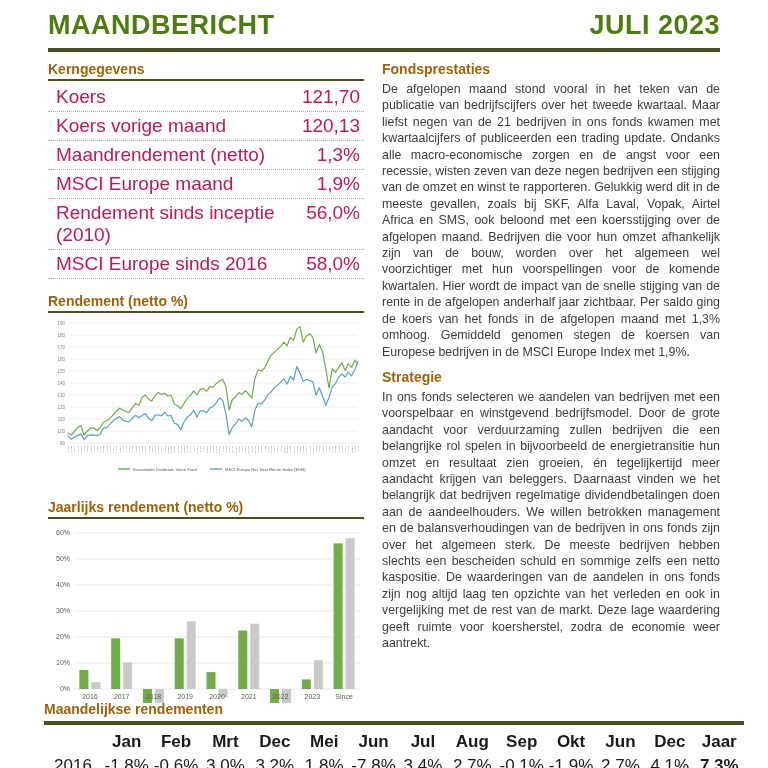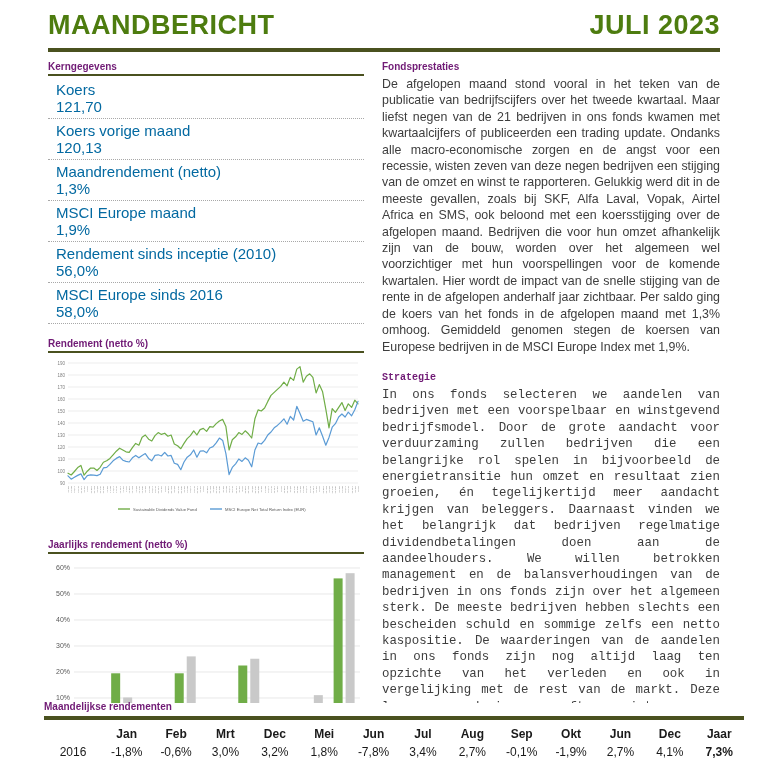--- a/index.html
+++ b/index.html
@@ -9,42 +9,41 @@
   }
   .page { padding:10px 48px 0 48px; }
   .masthead { display:flex; justify-content:space-between; align-items:flex-end; }
   .masthead-title, .masthead-period {
     font-size:27px; font-weight:bold; color:#4d7c0f; letter-spacing:0.5px;
   }
   .masthead-rule { height:4px; background:#4a511f; margin-top:7px; }
   .columns { display:flex; gap:18px; margin-top:9px; height:642px; overflow:hidden; }
   .col-left  { width:316px; flex:none; }
   .col-right { flex:1; min-width:0; }
-  .sec-heading { color:#701a75; font-weight:bold; font-size:10px; padding-bottom:2px; }
+  .sec-heading { color:#a16207; font-weight:bold; font-size:14px; padding-bottom:2px; }
   .underlined { border-bottom:2px solid #4a511f; }
   .kf-table { margin-top:2px; }
   .kf-row {
     display:flex; justify-content:space-between; align-items:baseline;
-    font-size:15px; color:#0369a1; padding:3px 4px 3px 8px;
+    font-size:19px; color:#be185d; padding:3px 4px 3px 8px;
     border-bottom:1px dotted #a8a8a8;
-    flex-direction:column;
   }
   .chart-block { margin-top:14px; }
   .chart-block svg { display:block; margin-top:4px; }
   svg text { font-family:"Liberation Sans", sans-serif; }
   .body-text {
     font-size:12.4px; line-height:16.4px; color:#3d3d3d;
     text-align:justify; margin-top:2px;
   }
-  .strategy-block { margin-top:17px;font-family:Liberation Mono, monospace; }
+  .strategy-block { margin-top:9px; }
   .monthly { position:absolute; left:0; right:0; top:701px; padding:0 24px 0 44px; }
   .monthly-rule { height:4px; background:#4a511f; margin-top:2px; }
   table.mr { border-collapse:collapse; margin-top:5px; width:700px; table-layout:fixed; }
   table.mr th, table.mr td {
-    font-size:12px; text-align:center; padding:2px 0;
+    font-size:17px; text-align:center; padding:2px 0;
     color:#1a1a1a; white-space:nowrap;
   }
   table.mr th { font-weight:bold; }
   table.mr col.yearcol { width:58px; }
   .bold { font-weight:bold; }
 </style>
 </head>
 <body>
 
 <div class="page">

